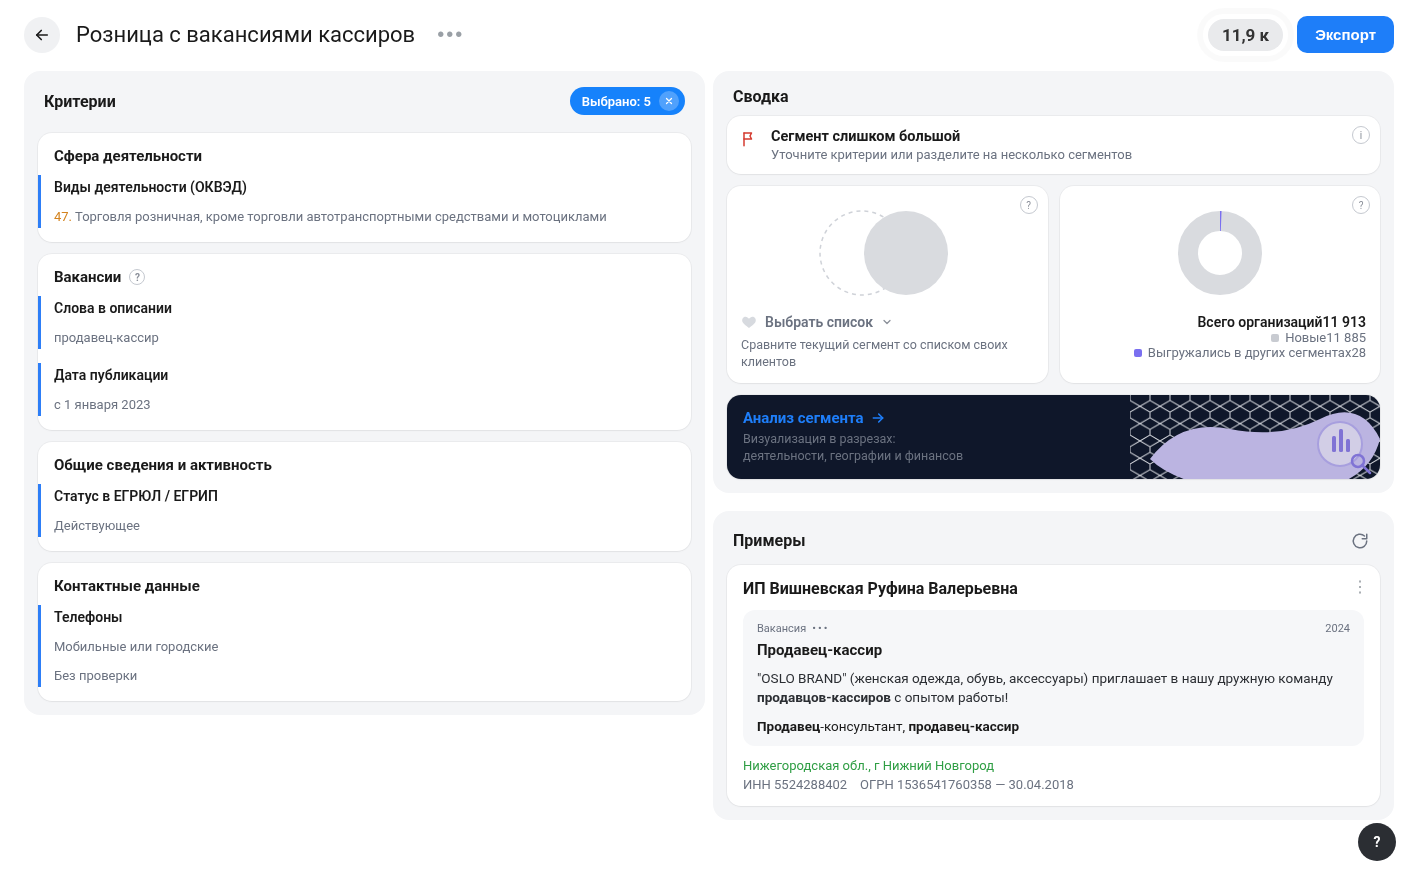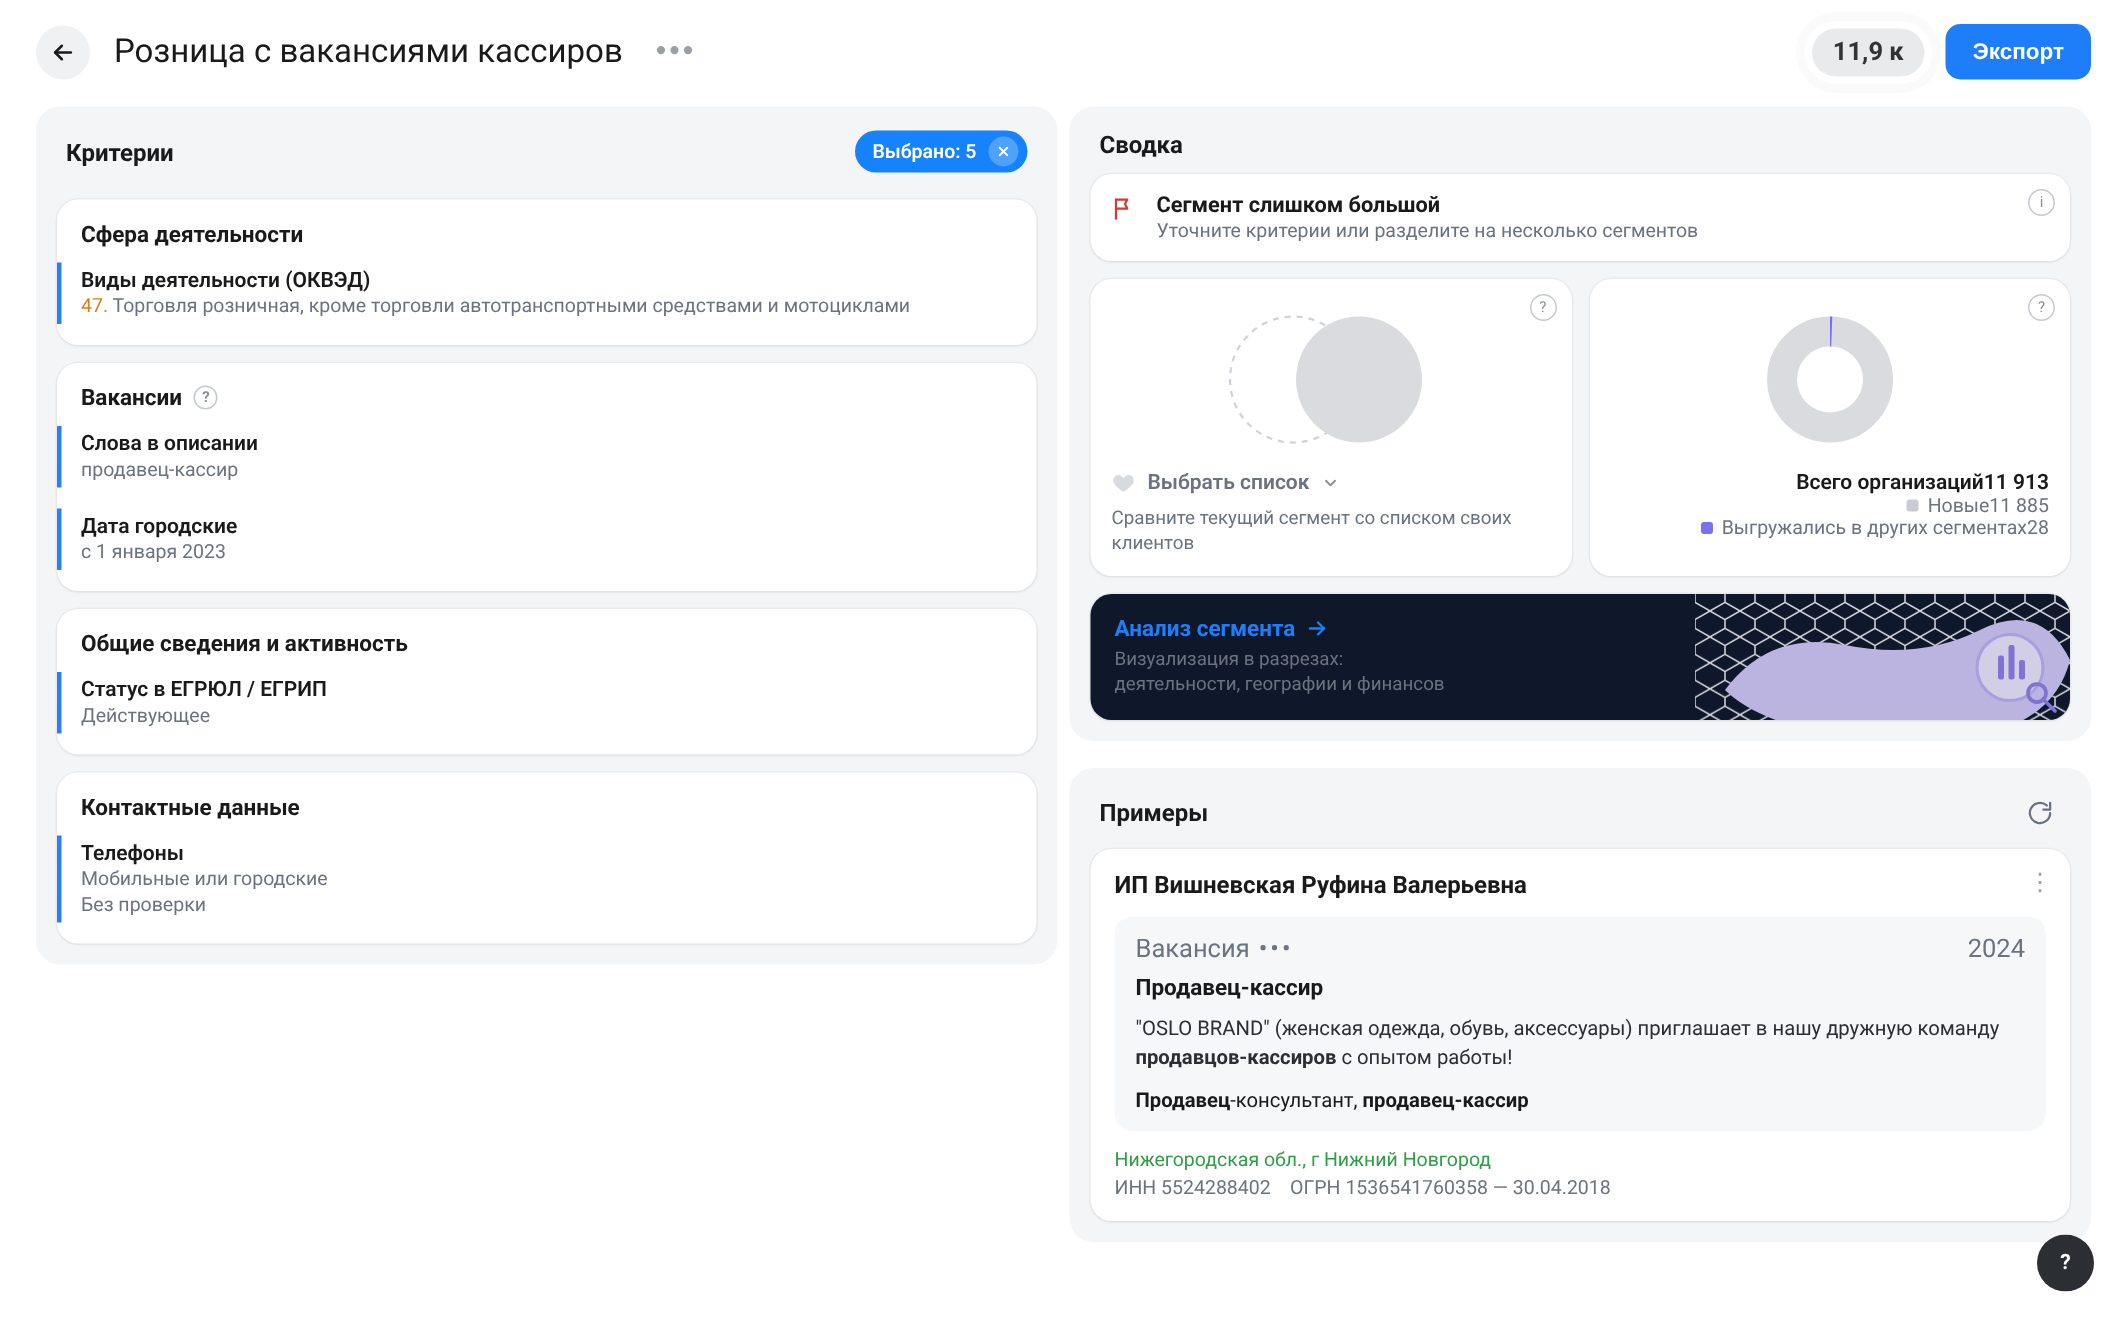--- a/index.html
+++ b/index.html
@@ -45,21 +45,21 @@
 .chip .chip-x{width:20px;height:20px;border-radius:50%;background:rgba(255,255,255,0.25);display:flex;align-items:center;justify-content:center;font-size:12px}
 .refresh-btn{width:28px;height:28px;display:flex;align-items:center;justify-content:center;color:#6b7280;cursor:pointer;border-radius:6px}
 
 .card{background:var(--card);border-radius:14px;box-shadow:var(--shadow);padding:14px 16px;margin-top:8px}
 .card + .card{margin-top:12px}
 .card-section-title{font-weight:700;font-size:15px;margin-bottom:10px;display:flex;align-items:center;gap:8px}
 .help-dot{width:16px;height:16px;border:1px solid #c5c9d0;border-radius:50%;display:inline-flex;align-items:center;justify-content:center;font-size:10px;color:#8a8f99}
 .crit-block{border-left:3px solid #2d7ef7;padding:4px 0 4px 10px;margin-left:-16px;padding-left:13px}
 .crit-block + .crit-block{margin-top:14px}
 .crit-label{font-weight:600;font-size:14px}
-.crit-value{color:var(--muted);font-size:13px;margin-top:2px}
+.crit-value{color:var(--muted);font-size:13px;margin-top:14px}
 .crit-value .code{color:var(--orange)}
 
 
 .alert{background:#fff;border-radius:14px;box-shadow:var(--shadow);padding:12px 14px;display:flex;gap:12px;position:relative}
 .alert .flag-icon{width:18px;height:18px;flex:none;margin-top:2px}
 .alert-title{font-weight:700;font-size:14.5px}
 .alert-sub{color:var(--muted);font-size:13px;margin-top:2px}
 .info-i{position:absolute;right:10px;top:10px;width:18px;height:18px;border:1px solid #c5c9d0;border-radius:50%;display:flex;align-items:center;justify-content:center;font-size:10px;color:#8a8f99}
 
 .two-cards{display:flex;gap:12px;margin-top:12px}
@@ -79,21 +79,21 @@
 .analysis-card{background:#0f172a;border-radius:14px;box-shadow:var(--shadow);padding:14px 16px;margin-top:12px;position:relative;overflow:hidden}
 .analysis-link{color:var(--accent);font-weight:700;font-size:15px;display:inline-flex;align-items:center;gap:6px;cursor:pointer}
 .map-art{position:absolute;right:-10px;top:-6px;bottom:-6px;width:260px;opacity:0.9;pointer-events:none}
 
 
 .example-card{background:#fff;border-radius:14px;box-shadow:var(--shadow);padding:14px 16px;position:relative}
 .example-title{font-weight:700;font-size:16px}
 .example-sub{font-size:13px;margin-top:4px}
 .example-sub .code{color:var(--orange)}
 .vacancy-box{background:#f6f7f9;border-radius:12px;padding:12px 14px;margin-top:12px}
-.vac-head{display:flex;align-items:flex-end;color:var(--muted);font-size:17px}
+.vac-head{display:flex;align-items:flex-end;color:var(--muted);font-size:11px}
 .vac-head .dots{margin:0 6px;letter-spacing:2px}
 .vac-head .yr{margin-left:auto}
 .vac-title{font-weight:700;font-size:15px;margin-top:6px}
 .vac-body{font-size:13.5px;color:#2b2e33;margin-top:10px;line-height:1.45}
 .vac-tags{font-size:13.5px;margin-top:10px}
 .loc{color:var(--green);font-size:13px;margin-top:12px}
 .ids{color:var(--muted);font-size:13px;margin-top:4px}
 .kebab{position:absolute;right:12px;top:12px;color:#9aa0a6;cursor:pointer;font-size:16px}
 
 .fab{position:fixed;right:22px;bottom:22px;width:38px;height:38px;border-radius:50%;background:#2b2e33;color:#fff;display:flex;align-items:center;justify-content:center;font-weight:700;cursor:pointer}
@@ -150,21 +150,21 @@
       <div class="card">
         <div class="card-section-title">
           <span>Вакансии</span>
           <span class="help-dot">?</span>
         </div>
         <div class="crit-block">
           <div class="crit-label">Слова в описании</div>
           <div class="crit-value">продавец-кассир</div>
         </div>
         <div class="crit-block">
-          <div class="crit-label">Дата городские</div>
+          <div class="crit-label">Дата публикации</div>
           <div class="crit-value">с 1 января 2023</div>
         </div>
       </div>
 
       <div class="card">
         <div class="card-section-title">
           <span>Общие сведения и активность</span>
         </div>
         <div class="crit-block">
           <div class="crit-label">Статус в ЕГРЮЛ / ЕГРИП</div>

